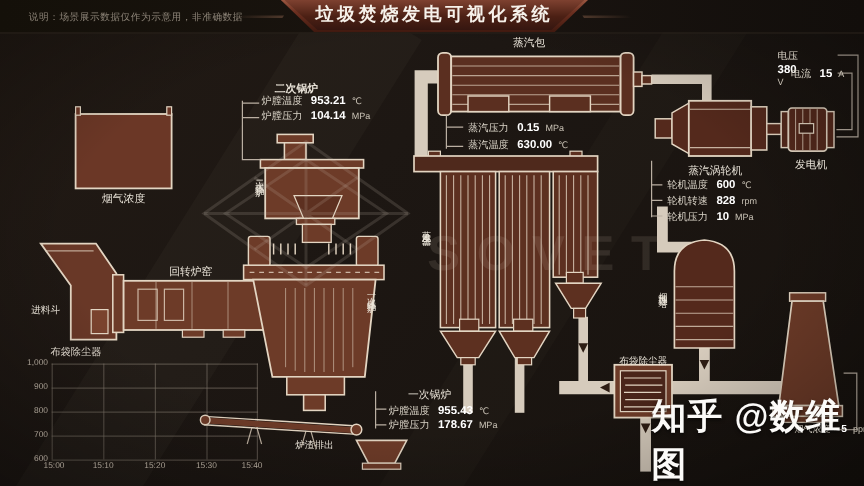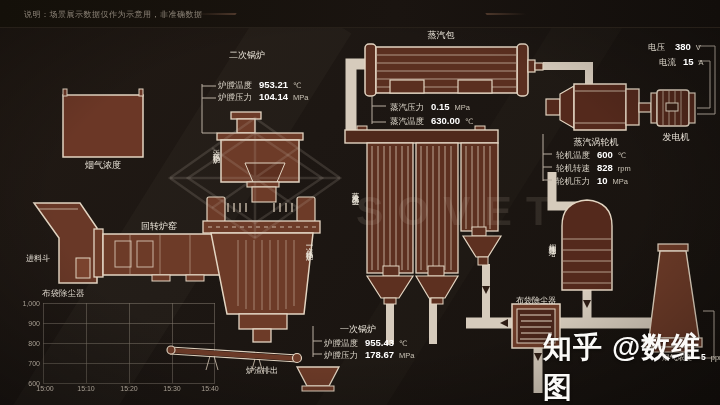--- a/index.html
+++ b/index.html
@@ -53,20 +53,24 @@
 </style>
 </head>
 <body>
 
 <div class="screen">
 
   <div class="topbar">
     <div class="note">说明：场景展示数据仅作为示意用，非准确数据</div>
     <div class="wing l"></div>
     <div class="wing r"></div>
+    <div class="banner">
+      <div class="banner-inner"></div>
+      <h1>垃圾焚烧发电可视化系统</h1>
+    </div>
   </div>
 
   <div class="canvas">
     <div class="streak" style="left:120px;top:-60px;width:90px;height:560px;"></div>
     <div class="streak" style="left:420px;top:-80px;width:60px;height:600px;opacity:.7;"></div>
 
     <svg class="diagram" viewBox="0 0 720 405">
 
       <g stroke="#7d746a" stroke-opacity="0.55" stroke-width="1" fill="none">
         <path d="M43,303.5 H215 M43,323.5 H215 M43,343.5 H215 M43,363.5 H215 M43,383.5 H215"></path>
@@ -239,21 +243,21 @@
   </div>
 
   <div class="lbl c" style="left:103px;top:159px;">烟气浓度</div>
   <div class="lbl" style="left:26px;top:253px;font-size:8px;">进料斗</div>
   <div class="lbl c" style="left:159px;top:220px;">回转炉窑</div>
   <div class="lbl c" style="left:441px;top:29px;">蒸汽包</div>
   <div class="lbl c" style="left:596px;top:136px;">蒸汽涡轮机</div>
   <div class="lbl c" style="left:676px;top:131px;">发电机</div>
   <div class="lbl c" style="left:536px;top:295px;font-size:8px;">布袋除尘器</div>
   <div class="lbl" style="left:246px;top:365px;font-size:8px;">炉渣排出</div>
-  <div class="lbl" style="left:229px;top:49px;">二次锅炉</div>
+  <div class="lbl" style="left:229px;top:68px;font-weight:bold;">二次锅炉</div>
   <div class="lbl" style="left:340px;top:323px;">一次锅炉</div>
   <div class="vert" style="left:211px;top:144px;">二次燃烧炉</div>
   <div class="vert" style="left:304px;top:241px;">一次燃烧炉</div>
   <div class="vert" style="left:350px;top:186px;">蒸汽发生器</div>
   <div class="vert" style="left:547px;top:237px;">烟气处理塔</div>
 
   <div class="vrow" style="left:218px;top:79px;">
     <span class="lab">炉膛温度</span>
     <span class="val">953.21</span>
     <span class="unit">℃</span>
@@ -268,21 +272,21 @@
     <span class="lab">蒸汽压力</span>
     <span class="val">0.15</span>
     <span class="unit">MPa</span>
   </div>
   <div class="vrow" style="left:390px;top:115px;">
     <span class="lab">蒸汽温度</span>
     <span class="val">630.00</span>
     <span class="unit">℃</span>
   </div>
 
-  <div class="vrow" style="left:648px;top:41px;">
+  <div class="vrow" style="left:648px;top:41px;flex-direction:column;">
     <span class="lab" style="margin-right:10px;">电压</span>
     <span class="val">380</span>
     <span class="unit">V</span>
   </div>
   <div class="vrow" style="left:648px;top:56px;">
     <span class="lab" style="padding-left:11px;">电流</span>
     <span class="val">15</span>
     <span class="unit">A</span>
   </div>
 

